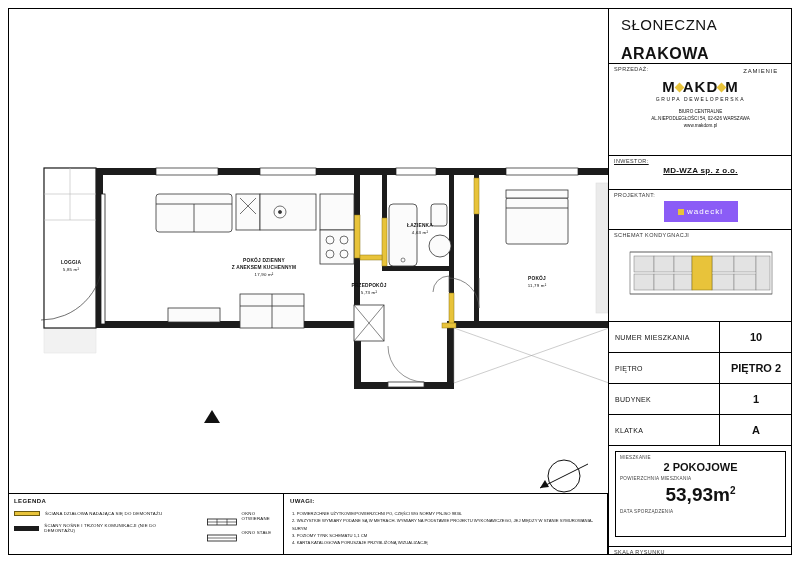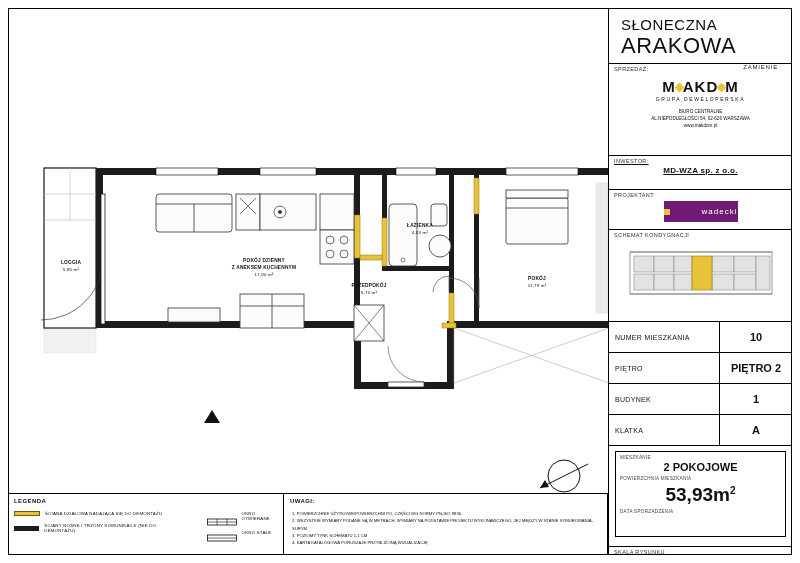--- a/index.html
+++ b/index.html
@@ -48,24 +48,24 @@
   .tb-head {
     height: 56px;
     padding: 8px 0 0 12px;
   }
   .tb-head .proj-name {
     font-size: 15px;
     letter-spacing: .5px;
     font-weight: normal;
   }
   .tb-head .proj-name2 {
-    font-size: 22px;
+    font-size: 16px;
     letter-spacing: .5px;
-    font-weight: normal;
-    margin-top: 0;
+    font-weight: bold;
+    margin-top: 12px;
   }
   .tb-head .proj-sub {
     font-size: 6px;
     letter-spacing: .8px;
     margin-top: 5px;
     text-align: right;
     padding-right: 14px;
     color: #222;
   }
   .tb-label {
@@ -117,27 +117,27 @@
     padding-top: 7px;
     letter-spacing: .3px;
   }
   .tb-arch {
     height: 40px;
   }
   .arch-logo {
     margin: 3px auto 0;
     width: 74px;
     height: 21px;
-    background: #701a75;
+    background: #8b5cf6;
     color: #fff;
     font-size: 8px;
     letter-spacing: 1px;
     display: flex;
     align-items: center;
-    justify-content: space-between;
+    justify-content: center;
     position: relative;
   }
   .arch-logo .sq {
     display: inline-block;
     width: 6px;
     height: 6px;
     background: #e8c33a;
     margin-right: 3px;
   }
   .tb-scheme {

